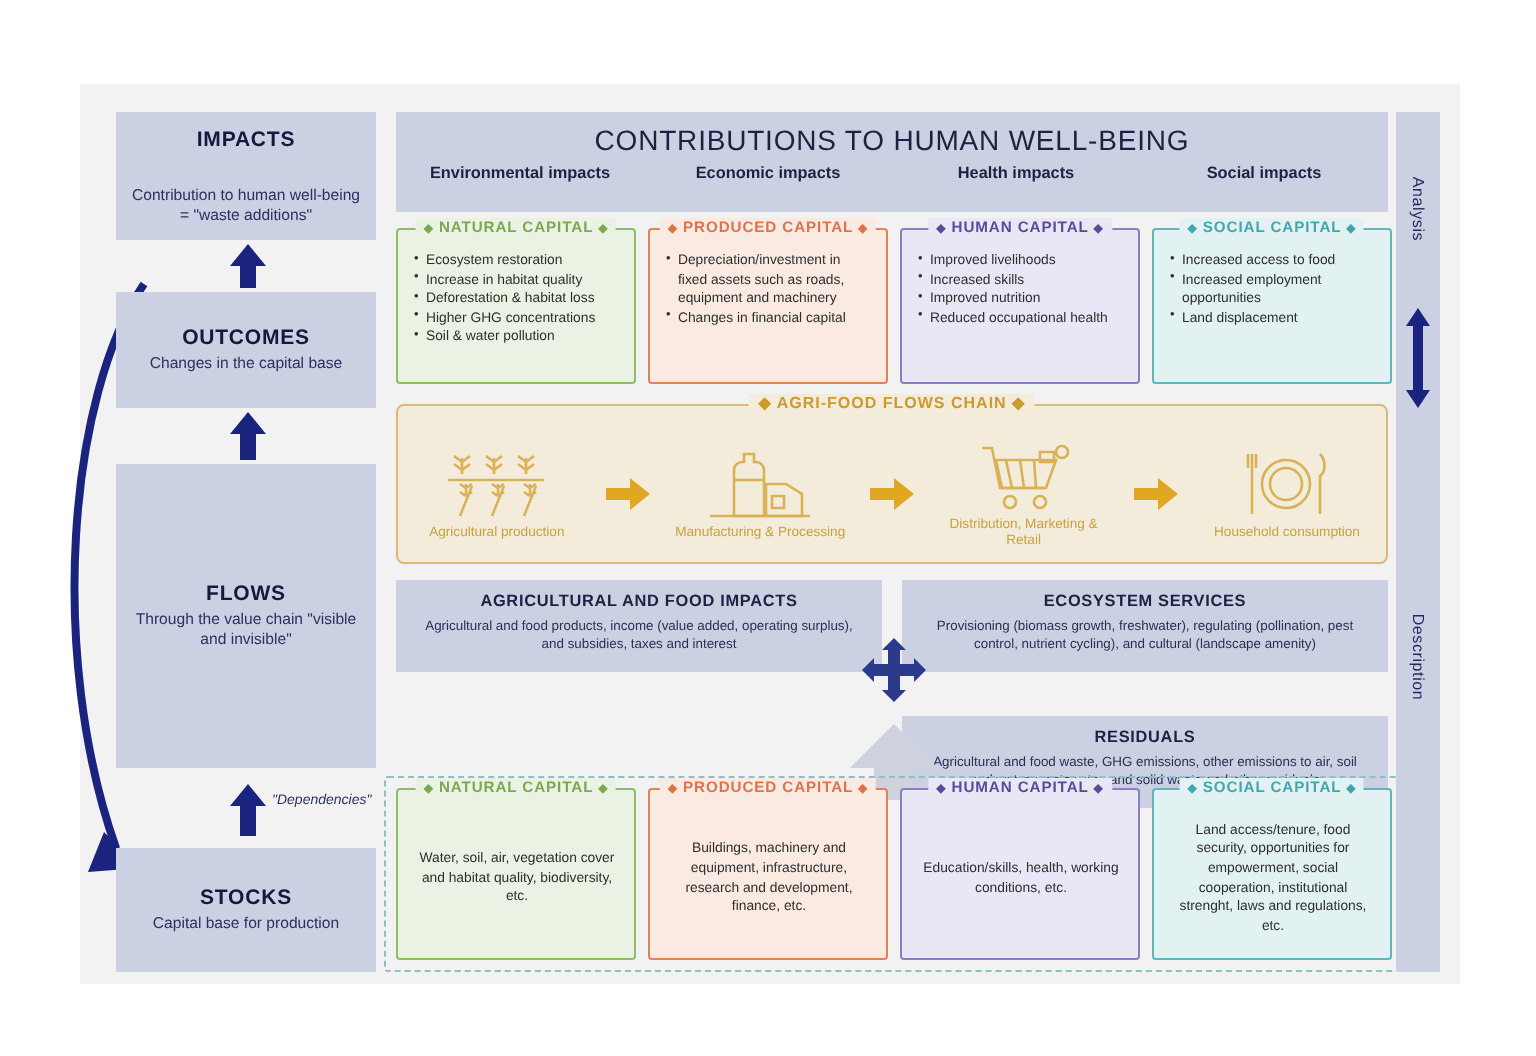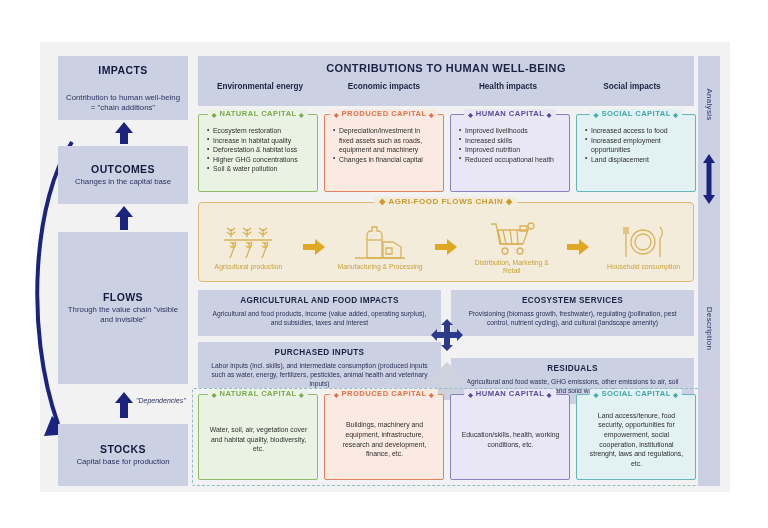--- a/index.html
+++ b/index.html
@@ -83,21 +83,21 @@
   #sidebar-dblarrow { position: absolute; left: 3px; top: 98px; width: 16px; height: 50px; }
 
   
   #header {
     position: absolute; left: 158px; top: 14px;
     width: 496px; height: 50px;
     background: #ccd0e3;
   }
   #header-title {
     position: absolute; left: 0; top: 6px; width: 100%;
-    text-align: center; font-size: 11px; font-weight: bold;
+    text-align: center; font-size: 14px; font-weight: normal;
     letter-spacing: .4px; color: #1b2242;
   }
   #header-cols {
     position: absolute; left: 0; top: 26px; width: 100%;
     display: flex;
   }
   #header-cols > div {
     flex: 1; text-align: center;
     font-size: 8.2px; font-weight: bold; color: #1b2242;
   }
@@ -205,21 +205,21 @@
 
 <div id="canvas">
 
   <svg id="curve-arrow" viewBox="0 0 70 320">
     <path d="M 58 4 C 20 60, 10 190, 44 286" stroke="#1a237e" stroke-width="4" fill="none"></path>
     <polygon points="38,278 56,296 30,298" fill="#1a237e"></polygon>
   </svg>
 
   <div class="lane" id="lane-impacts">
     <div class="lane-title">IMPACTS</div>
-    <div class="lane-sub">Contribution to human well-being = "chain additions"</div>
+    <div class="lane-sub">Contribution to human well-being = "waste additions"</div>
   </div>
 
   <div class="arrow-wrap" id="arrow-imp-out">
     <div class="shaft"></div>
       <div class="head"></div>
   </div>
 
   <div class="lane" id="lane-outcomes">
     <div class="lane-title">OUTCOMES</div>
     <div class="lane-sub">Changes in the capital base</div>
@@ -242,21 +242,21 @@
   <div id="dep-label">"Dependencies"</div>
 
   <div class="lane" id="lane-stocks">
     <div class="lane-title">STOCKS</div>
     <div class="lane-sub">Capital base for production</div>
   </div>
 
   <div id="header">
     <div id="header-title">CONTRIBUTIONS TO HUMAN WELL-BEING</div>
     <div id="header-cols">
-      <div>Environmental energy</div>
+      <div>Environmental impacts</div>
       <div>Economic impacts</div>
       <div>Health impacts</div>
       <div>Social impacts</div>
     </div>
   </div>
 
   <div class="cap-row" id="cap-row-top">
 
     <div class="cap-box c-natural">
       <div class="cap-title"><span class="dot">◆</span> <span>NATURAL CAPITAL</span> <span class="dot">◆</span></div>
@@ -383,24 +383,20 @@
   <div class="flowbox" id="box-outputs">
     <div class="flow-title">AGRICULTURAL AND FOOD IMPACTS</div>
     <div class="flow-body">Agricultural and food products, income (value added, operating surplus), and subsidies, taxes and interest</div>
   </div>
 
   <div class="flowbox" id="box-ecoserv">
     <div class="flow-title">ECOSYSTEM SERVICES</div>
     <div class="flow-body">Provisioning (biomass growth, freshwater), regulating (pollination, pest control, nutrient cycling), and cultural (landscape amenity)</div>
   </div>
 
-  <div class="flowbox" id="box-inputs">
-    <div class="flow-title">PURCHASED INPUTS</div>
-    <div class="flow-body">Labor inputs (incl. skills), and intermediate consumption (produced inputs such as water, energy, fertilizers, pesticides, animal health and veterinary inputs)</div>
-  </div>
 
   <div class="flowbox" id="box-residuals">
     <div class="flow-title">RESIDUALS</div>
     <div class="flow-body">Agricultural and food waste, GHG emissions, other emissions to air, soil and water, wastewater, and solid waste and other residuals</div>
   </div>
 
   <svg id="cross-arrow" viewBox="0 0 32 32">
     <path d="M16 0 l6 6 h-3 v7 h7 v-3 l6 6 -6 6 v-3 h-7 v7 h3 l-6 6 -6 -6 h3 v-7 h-7 v3 l-6 -6 6 -6 v3 h7 v-7 h-3 z" fill="#2c3a8c"></path>
   </svg>
 

